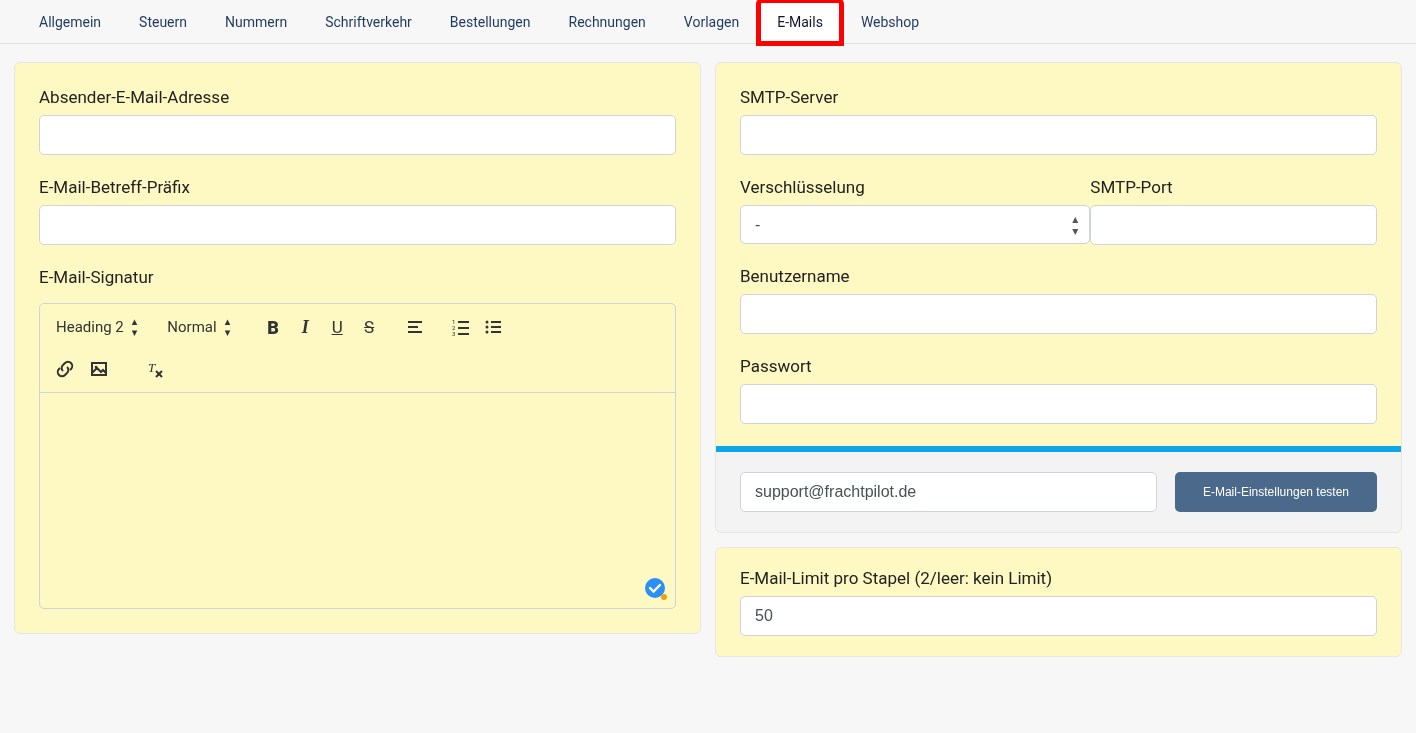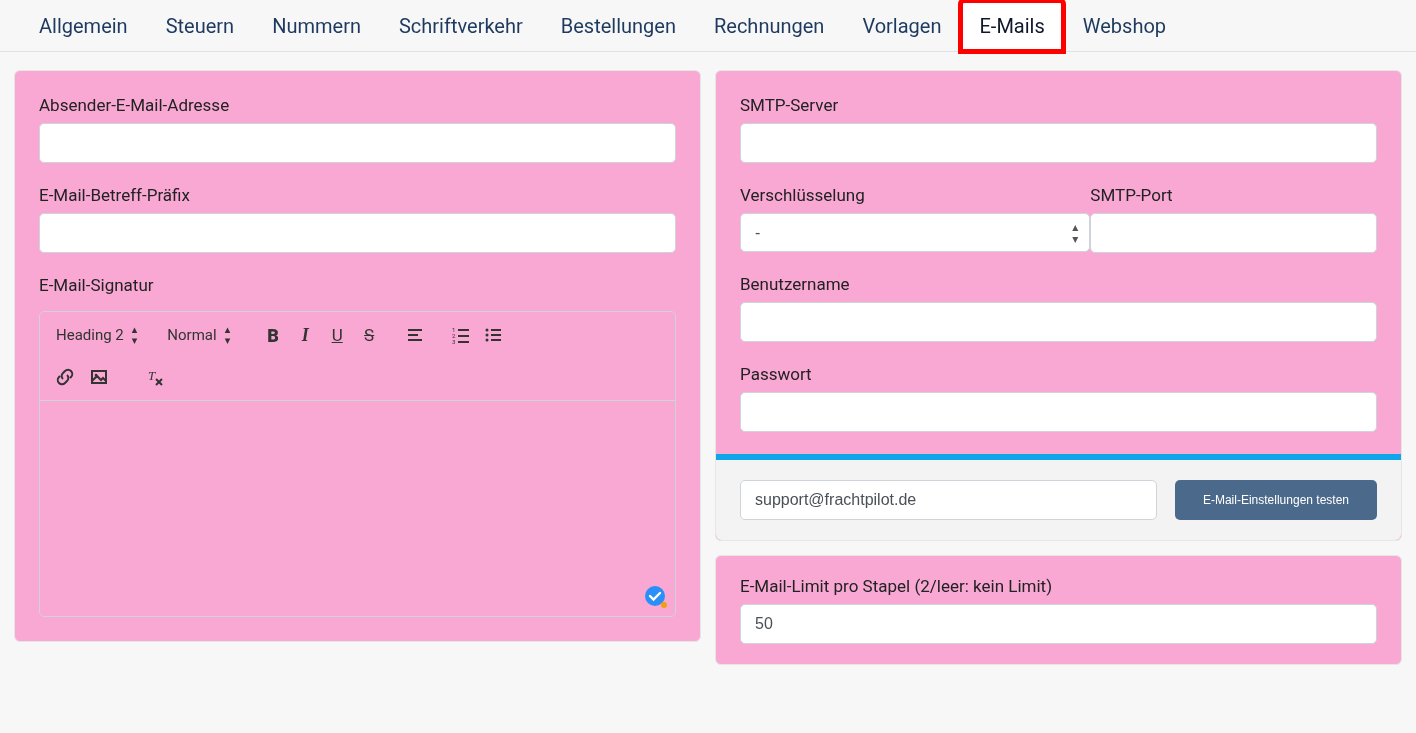--- a/index.html
+++ b/index.html
@@ -13,21 +13,21 @@
     display: flex;
     border-bottom: 1px solid #dee2e6;
     padding: 0 20px;
     align-items: stretch;
     background: #f7f7f7;
   }
   .tab {
     padding: 13px 18px;
     color: #1e3a5f;
     cursor: pointer;
-    font-size: 20px;
+    font-size: 14px;
     border: 1px solid transparent;
     border-bottom: none;
     position: relative;
   }
   .tab.active {
     background: #fff;
     border: 1px solid #dee2e6;
     border-bottom: 1px solid #fff;
     border-radius: 4px 4px 0 0;
     margin-bottom: -1px;
@@ -42,21 +42,21 @@
     gap: 14px;
     padding: 18px 14px;
   }
   .col {
     flex: 1;
     display: flex;
     flex-direction: column;
     gap: 14px;
   }
   .card {
-    background: #f9a8d4;
+    background: #fef9c3;
     border: 1px solid #e6e6e6;
     border-radius: 6px;
     padding: 24px;
   }
   .card.padded-sm { padding: 20px 24px; }
   .field { margin-bottom: 22px; }
   .field:last-child { margin-bottom: 0; }
   .field-label {
     display: block;
     font-size: 17px;

